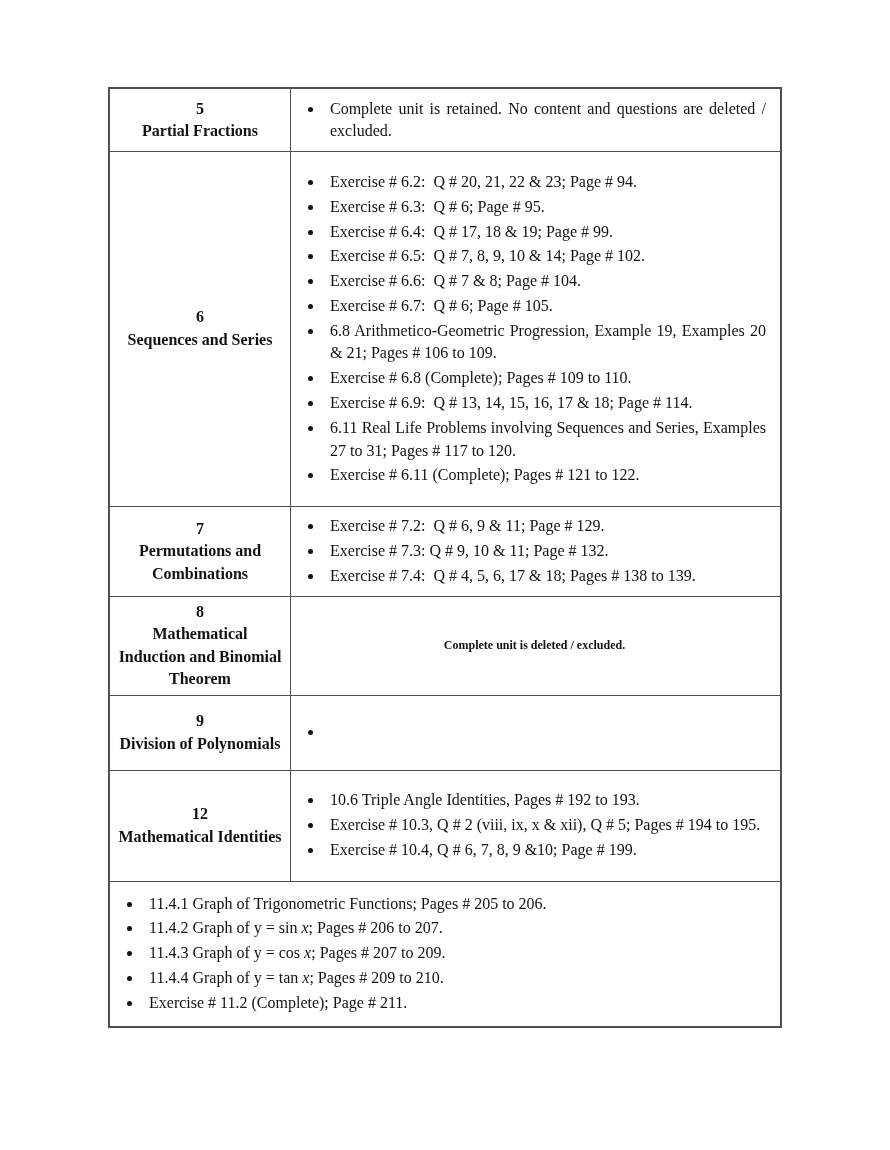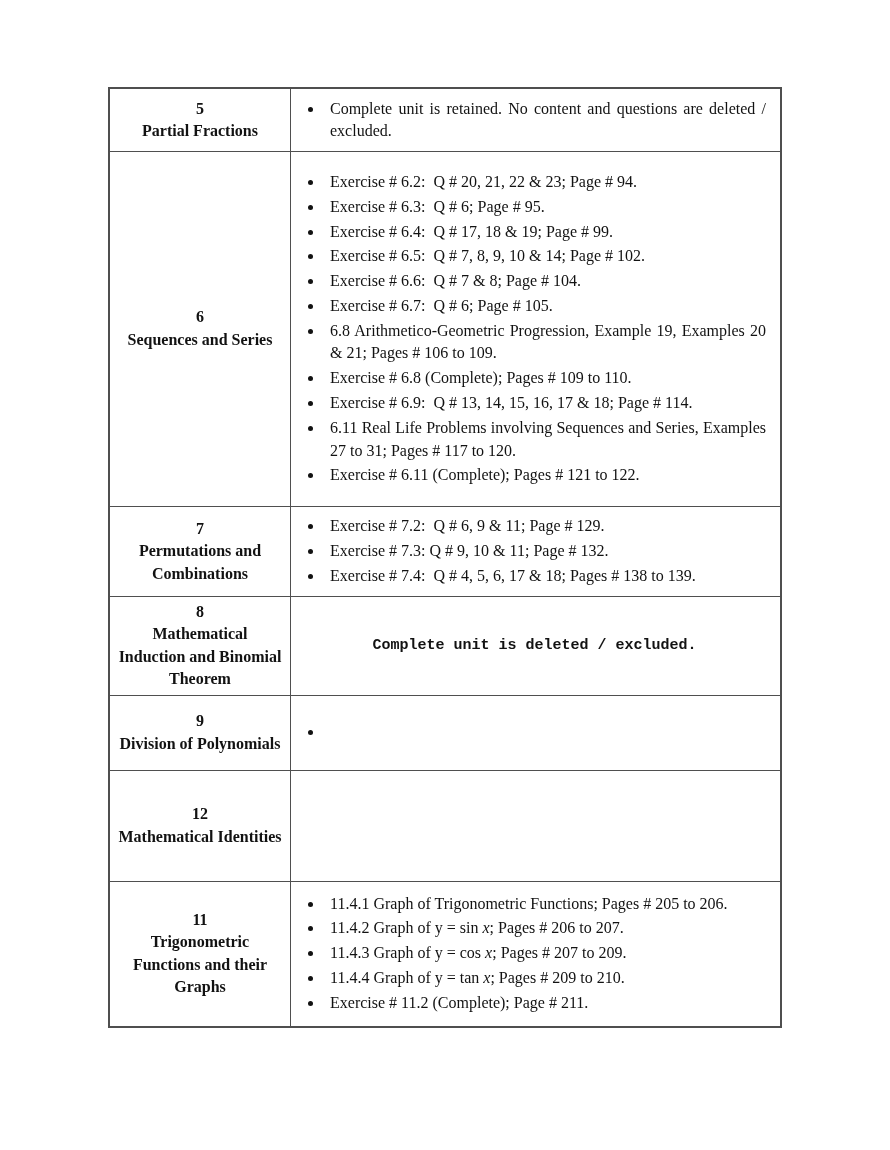--- a/index.html
+++ b/index.html
@@ -72,22 +72,21 @@
     margin: 2.5px 0;
     padding-left: 6px;
     text-align: justify;
   }
   .bold-items li {
     font-weight: normal;
   }
   .center-note {
     text-align: center;
     font-weight: bold;
-    font-size: 15px;
-    font-family: Liberation Mono, monospace;
+    font-size: 12px;
   }
   .unit-number { display: block; }
   .unit-title { display: block; }
   i { font-style: italic; }
 </style>
 </head>
 <body>
 
 <div class="page">
   <div class="syllabus-table" id="syllabus-table">
@@ -154,26 +153,29 @@
           <ul>
             <li>&nbsp;</li>
           </ul>
         </div>
       </div>
       <div class="row">
         <div class="cell-left">
           <span class="unit-number">12</span>
           <span class="unit-title">Mathematical Identities</span>
         </div>
+        <div class="cell-right">
+          <ul>
+            <li>10.6 Triple Angle Identities, Pages # 192 to 193.</li>
+            <li>Exercise # 10.3, Q # 2 (viii, ix, x &amp; xii), Q # 5; Pages # 194 to 195.</li>
+            <li>Exercise # 10.4, Q # 6, 7, 8, 9 &amp;10; Page # 199.</li>
+          </ul>
+        </div>
       </div>
       <div class="row">
-        <div class="cell-left">
-          <span class="unit-number">11</span>
-          <span class="unit-title">Trigonometric Functions and their Graphs</span>
-        </div>
         <div class="cell-right">
           <ul>
             <li>11.4.1 Graph of Trigonometric Functions; Pages # 205 to 206.</li>
             <li>11.4.2 Graph of y = sin <i>x</i>; Pages # 206 to 207.</li>
             <li>11.4.3 Graph of y = cos <i>x</i>; Pages # 207 to 209.</li>
             <li>11.4.4 Graph of y = tan <i>x</i>; Pages # 209 to 210.</li>
             <li>Exercise # 11.2 (Complete); Page # 211.</li>
           </ul>
         </div>
       </div>

